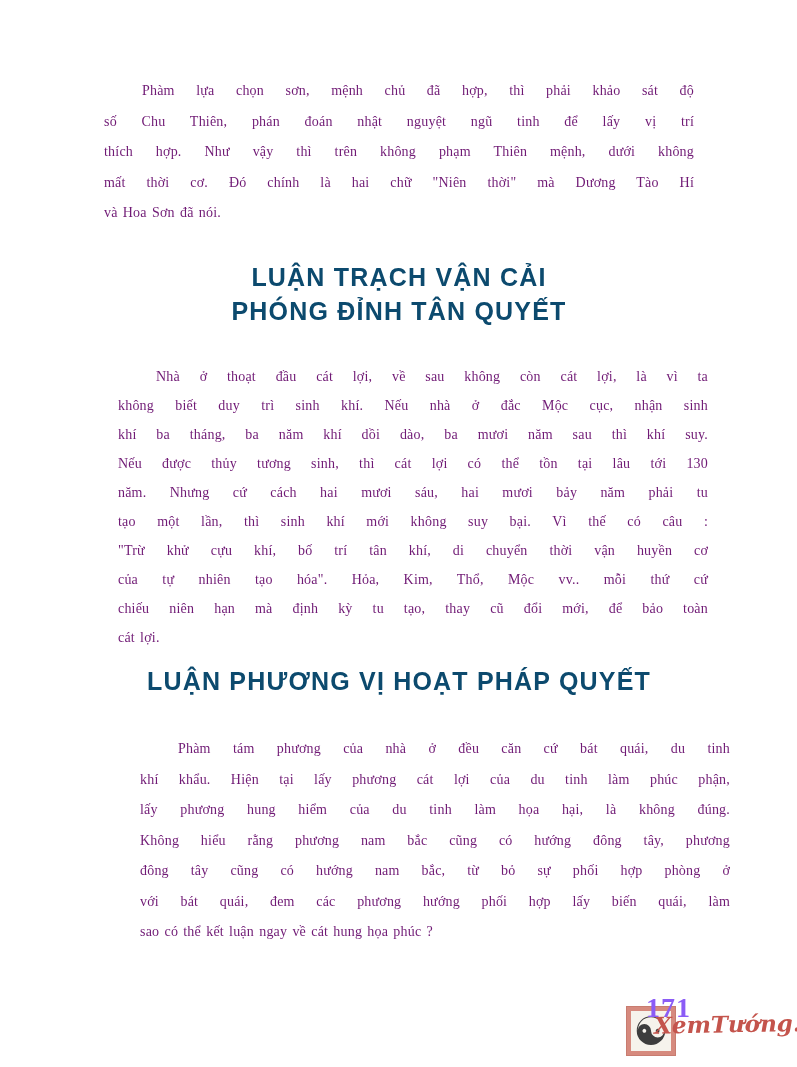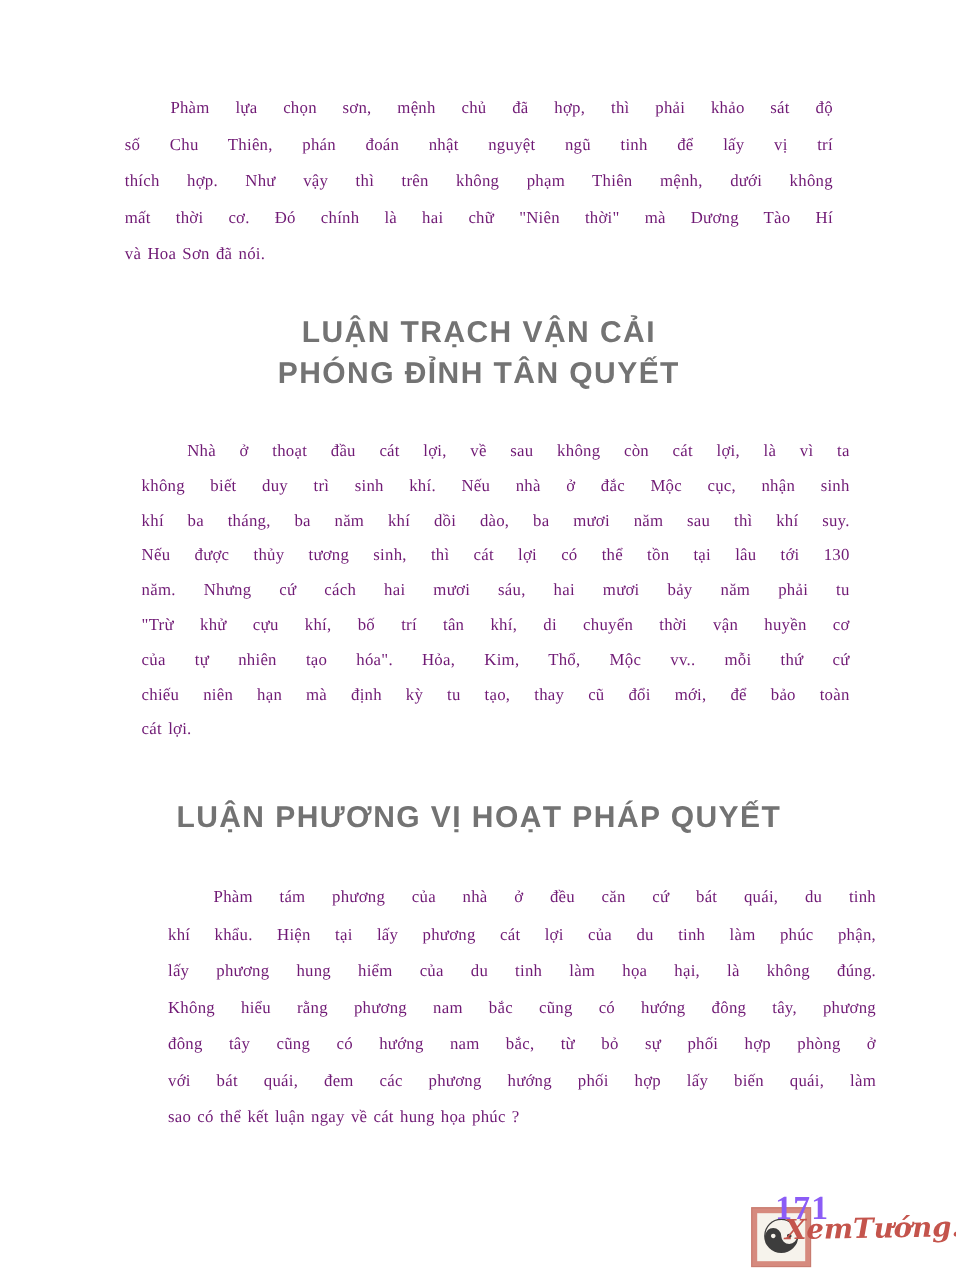--- a/index.html
+++ b/index.html
@@ -32,21 +32,21 @@
   .heading {
     position: absolute;
     left: 104px;
     width: 590px;
     text-align: center;
     font-family: "Liberation Sans", sans-serif;
     font-weight: bold;
     font-size: 25px;
     letter-spacing: 1.2px;
     line-height: 34px;
-    color: #737373;
+    color: #0c4a6e;
   }
   .wm {
     position: absolute;
     left: 620px;
     top: 994px;
     width: 176px;
     height: 70px;
   }
   .wm-icon {
     position: absolute;
@@ -112,20 +112,21 @@
     <div>LUẬN TRẠCH VẬN CẢI</div>
     <div>PHÓNG ĐỈNH TÂN QUYẾT</div>
   </div>
 
   <div class="para lh29" style="top: 362px; margin-left: 14px;">
       <div class="tline">Nhà ở thoạt đầu cát lợi, về sau không còn cát lợi, là vì ta</div>
       <div class="tline">không biết duy trì sinh khí. Nếu nhà ở đắc Mộc cục, nhận sinh</div>
       <div class="tline">khí ba tháng, ba năm khí dồi dào, ba mươi năm sau thì khí suy.</div>
       <div class="tline">Nếu được thủy tương sinh, thì cát lợi có thể tồn tại lâu tới 130</div>
       <div class="tline">năm. Nhưng cứ cách hai mươi sáu, hai mươi bảy năm phải tu</div>
+      <div class="tline">tạo một lần, thì sinh khí mới không suy bại. Vì thế có câu :</div>
       <div class="tline">"Trừ khử cựu khí, bố trí tân khí, di chuyển thời vận huyền cơ</div>
       <div class="tline">của tự nhiên tạo hóa". Hỏa, Kim, Thổ, Mộc vv.. mỗi thứ cứ</div>
       <div class="tline">chiếu niên hạn mà định kỳ tu tạo, thay cũ đổi mới, để bảo toàn</div>
       <div class="tline last">cát lợi.</div>
     </div>
 
   <div class="heading" style="top: 664px;">LUẬN PHƯƠNG VỊ HOẠT PHÁP QUYẾT</div>
 
   <div class="para lh30" style="top: 734px; margin-left: 36px;">
       <div class="tline">Phàm tám phương của nhà ở đều căn cứ bát quái, du tinh</div>

